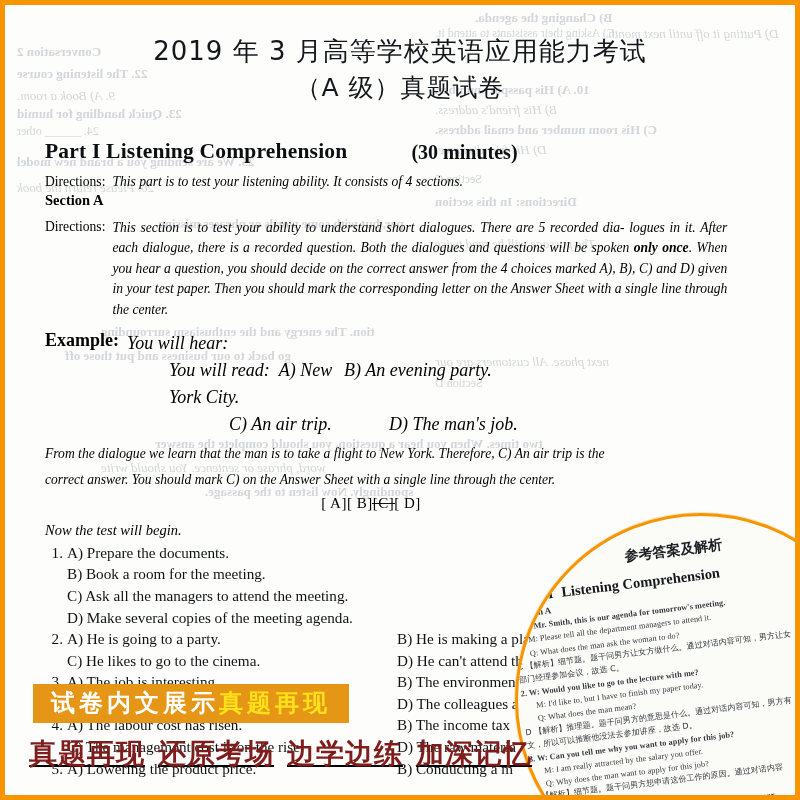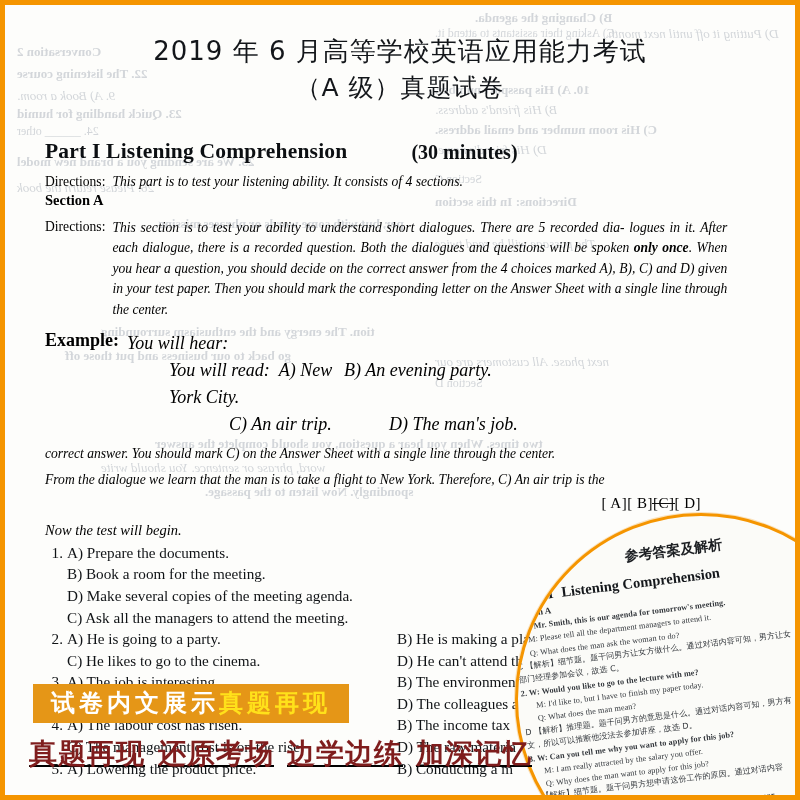--- a/index.html
+++ b/index.html
@@ -100,21 +100,21 @@
   .para-it {
     font-style:italic;
     font-size:13.6px;
     line-height:1.5;
     margin-top:6px;
     margin-left:4px;
     width:690px;
     text-align:justify;
   }
   .abcd {
-    text-align:right;
+    text-align:center;
     font-size:15px;
     margin-top:4px;
     margin-right:58px;
     letter-spacing:.5px;
   }
   .abcd .struck { position:relative; }
   .abcd .struck::after {
     content:"";
     position:absolute;
     left:-1px; right:-1px; top:52%;
@@ -264,21 +264,21 @@
       <div class="gl it" style="left: 430px; top: 350px;">next phase.  All customers are our</div>
       <div class="gl sm" style="left: 430px; top: 372px;">Section D</div>
       <div class="gl" style="left: 150px; top: 432px;">two times.  When you hear a question,  you should complete the answer</div>
       <div class="gl it" style="left: 96px; top: 456px;">word,  phrase or sentence.  You should write</div>
       <div class="gl" style="left: 200px; top: 480px;">spondingly.  Now listen to the passage.</div>
     </div>
 
   <div id="content">
 
     <div class="title-block">
-      <div class="title-line l1">2019 年 6 月高等学校英语应用能力考试</div>
+      <div class="title-line l1">2019 年 3 月高等学校英语应用能力考试</div>
       <div class="title-line l2">（A 级）真题试卷</div>
     </div>
 
     <div class="part-head">
       <span class="ph-title">Part I  Listening Comprehension</span>
       <span class="ph-time">(30 minutes)</span>
     </div>
 
     <div class="dir-row">
       <span class="dir-lbl">Directions:</span>
@@ -307,48 +307,48 @@
           <span class="o1"><span>You will read:</span>&nbsp;&nbsp;<span>A) New York City.</span></span>
           <span>B) An evening party.</span>
         </div>
         <div class="ex-opts2">
           <span class="o1">C) An air trip.</span>
           <span>D) The man's job.</span>
         </div>
       </span>
     </div>
 
+    <div class="para-it">From the dialogue we learn that the man is to take a flight to New York.  Therefore,  C) An air trip is the</div>
     <div class="para-it">correct answer.  You should mark C) on the Answer Sheet with a single line through the center.</div>
-    <div class="para-it">From the dialogue we learn that the man is to take a flight to New York.  Therefore,  C) An air trip is the</div>
 
     <div class="abcd">
       <span>[ A]</span><span>[ B]</span><span class="struck">[<span>C</span>]</span><span>[ D]</span>
     </div>
 
     <div class="now-begin">Now the test will begin.</div>
 
     <div class="qlist">
       <div class="qrow">
         <span class="qnum">1.</span>
         <span class="qcolA">A) Prepare the documents.</span>
         <span class="qcolB"></span>
       </div>
       <div class="qrow">
         <span class="qnum"></span>
         <span class="qcolA">B) Book a room for the meeting.</span>
         <span class="qcolB"></span>
       </div>
       <div class="qrow">
         <span class="qnum"></span>
+        <span class="qcolA">C) Ask all the managers to attend the meeting.</span>
+        <span class="qcolB"></span>
+      </div>
+      <div class="qrow">
+        <span class="qnum"></span>
         <span class="qcolA">D) Make several copies of the meeting agenda.</span>
-        <span class="qcolB"></span>
-      </div>
-      <div class="qrow">
-        <span class="qnum"></span>
-        <span class="qcolA">C) Ask all the managers to attend the meeting.</span>
         <span class="qcolB"></span>
       </div>
       <div class="qrow">
         <span class="qnum">2.</span>
         <span class="qcolA">A) He is going to a party.</span>
         <span class="qcolB">B) He is making a plan.</span>
       </div>
       <div class="qrow">
         <span class="qnum"></span>
         <span class="qcolA">C) He likes to go to the cinema.</span>

